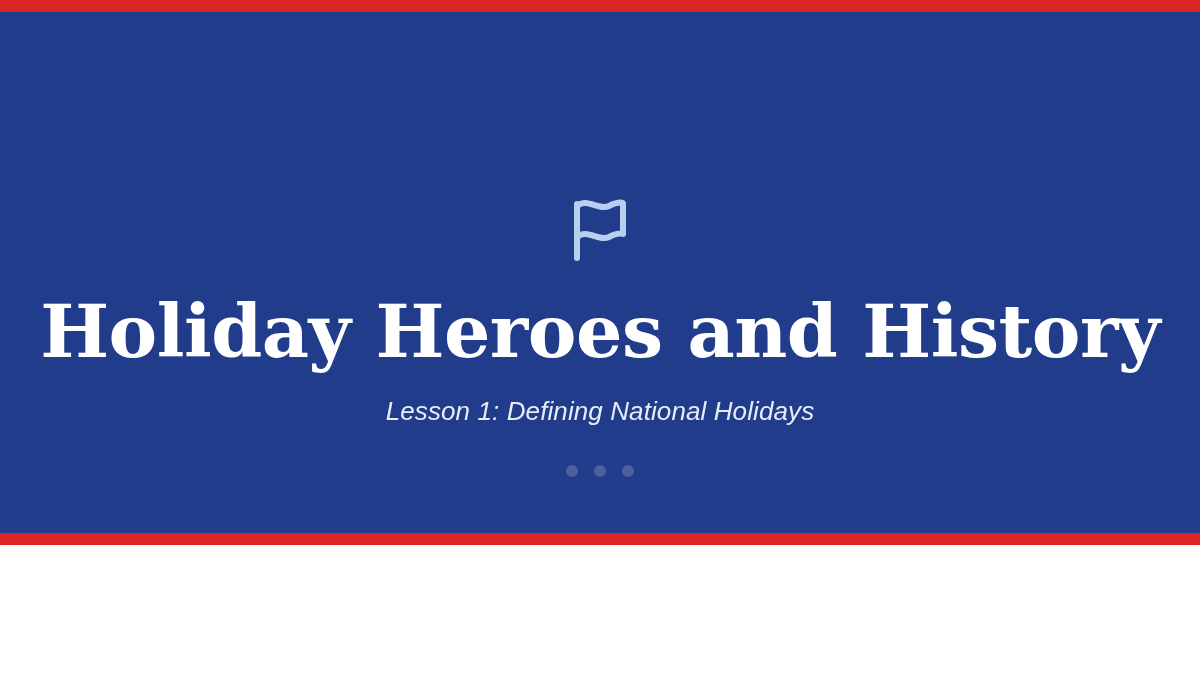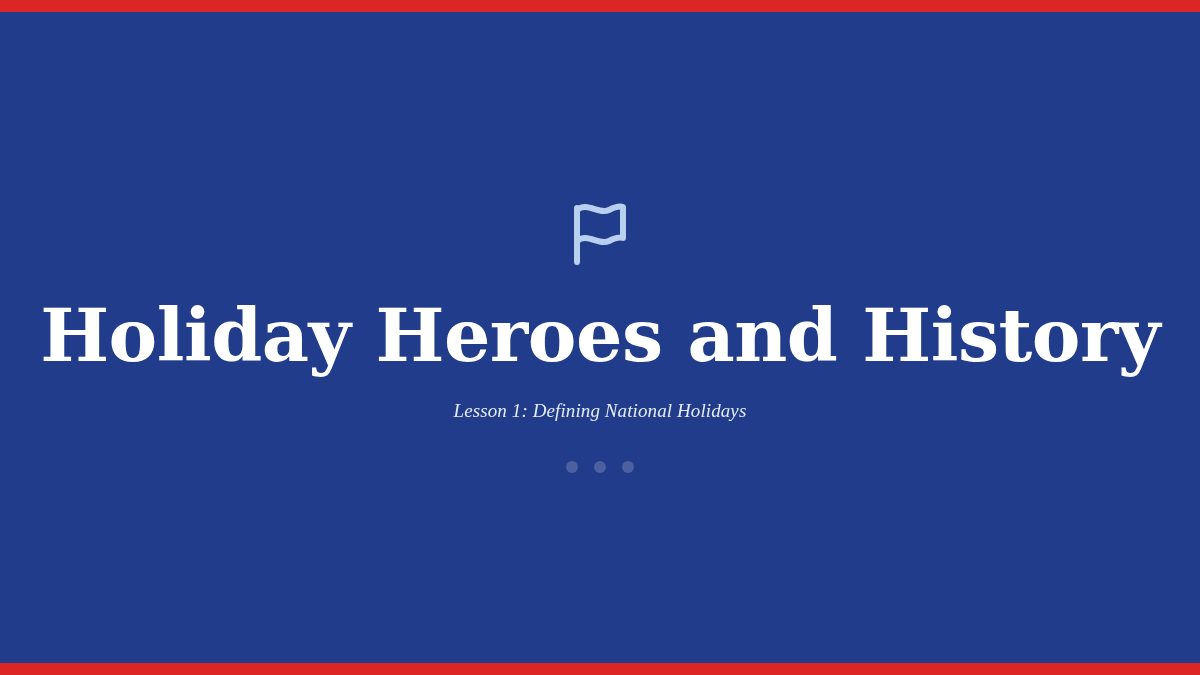--- a/index.html
+++ b/index.html
@@ -5,21 +5,21 @@
 <style>
   html, body {
     margin: 0;
     padding: 0;
     background: #ffffff;
   }
 
   .slide {
     position: relative;
     width: 1200px;
-    height: 675px;
+    height: 545px;
     overflow: hidden;
     background: #203c8a;
     font-family: "Liberation Sans", sans-serif;
     box-sizing: border-box;
   }
 
   
   .accent-bar {
     position: absolute;
     left: 0;
@@ -67,24 +67,24 @@
     font-size: 73px;
     line-height: 1.04;
     color: #ffffff;
     text-align: center;
     letter-spacing: -0.5px;
     white-space: nowrap;
   }
 
   .slide-subtitle {
     margin: 26px 0 0 0;
-    font-family: Liberation Serif, serif;
+    font-family: Liberation Sans, sans-serif;
     font-style: italic;
     font-weight: 400;
-    font-size: 19px;
+    font-size: 26px;
     line-height: 1.2;
     color: #e6edf8;
     text-align: center;
     letter-spacing: 0.1px;
     white-space: nowrap;
   }
 
   .dots {
     margin-top: 38px;
     display: flex;

